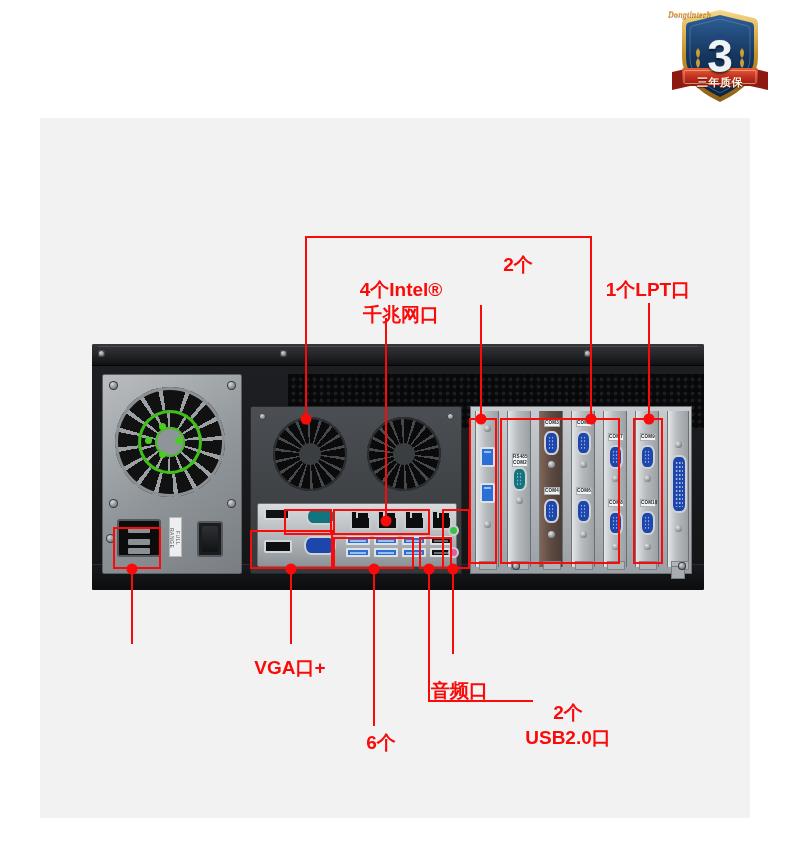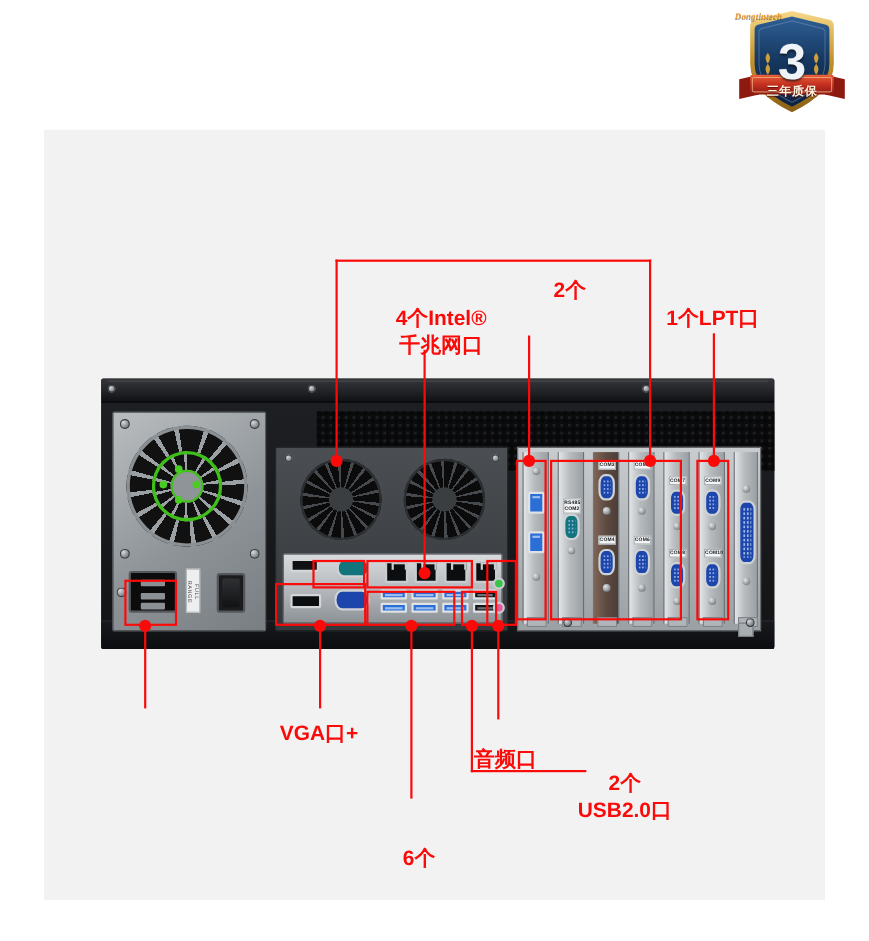--- a/index.html
+++ b/index.html
@@ -594,21 +594,21 @@
   <div class="dot" style="left:132px;top:569px;"></div>
 
   <div class="ln v" style="left:290px;top:568px;height:76px;"></div>
   <div class="dot" style="left:291px;top:569px;"></div>
   <div class="anno c" style="left:290px;top:655px;">
     <div>VGA口+</div>
   </div>
 
   <div class="ln v" style="left:373px;top:568px;height:158px;"></div>
   <div class="dot" style="left:374px;top:569px;"></div>
-  <div class="anno c" style="left:381px;top:730px;margin-top:38px;">
+  <div class="anno c" style="left:381px;top:730px;">
     <div>6个</div>
   </div>
 
   <div class="ln v" style="left:428px;top:568px;height:134px;"></div>
   <div class="ln h" style="left:428px;top:700px;width:105px;"></div>
   <div class="dot" style="left:429px;top:569px;"></div>
   <div class="anno c" style="left:568px;top:700px;">
     <div>2个</div>
     <div>USB2.0口</div>
   </div>

